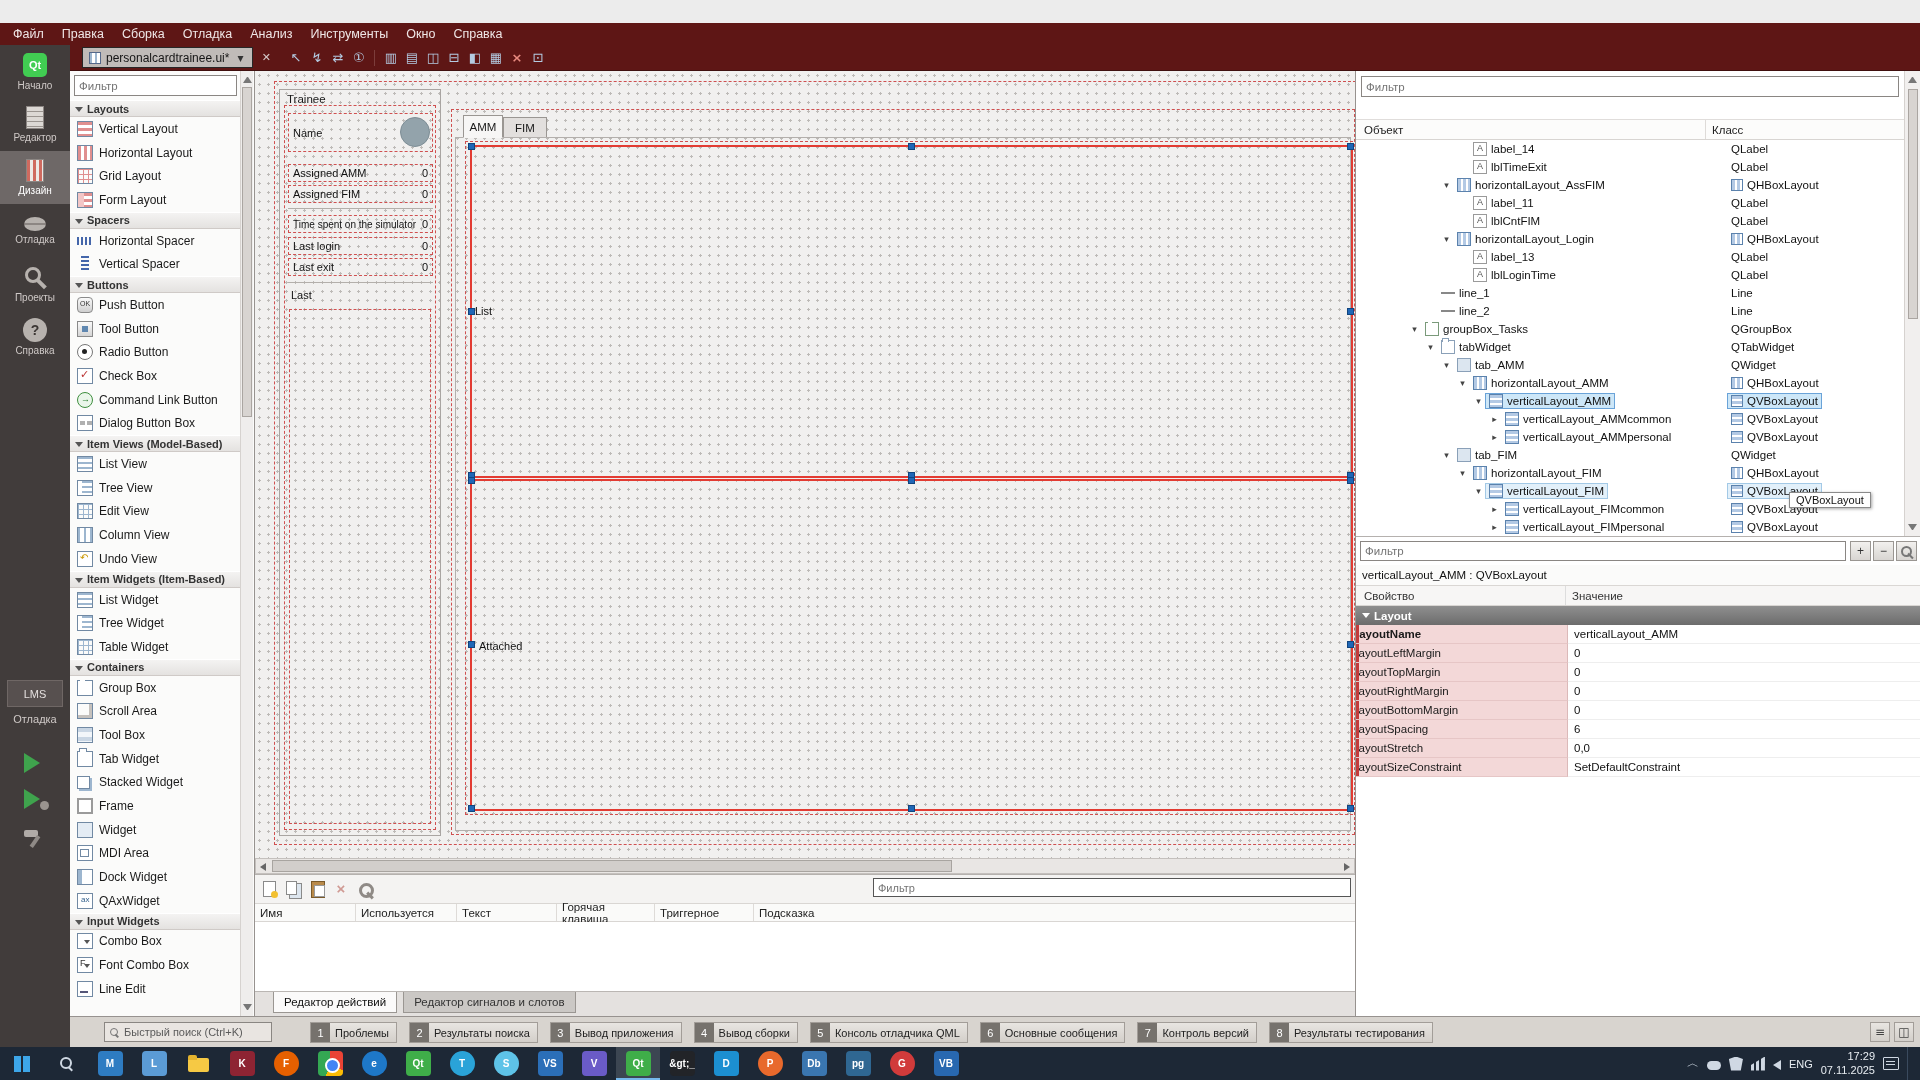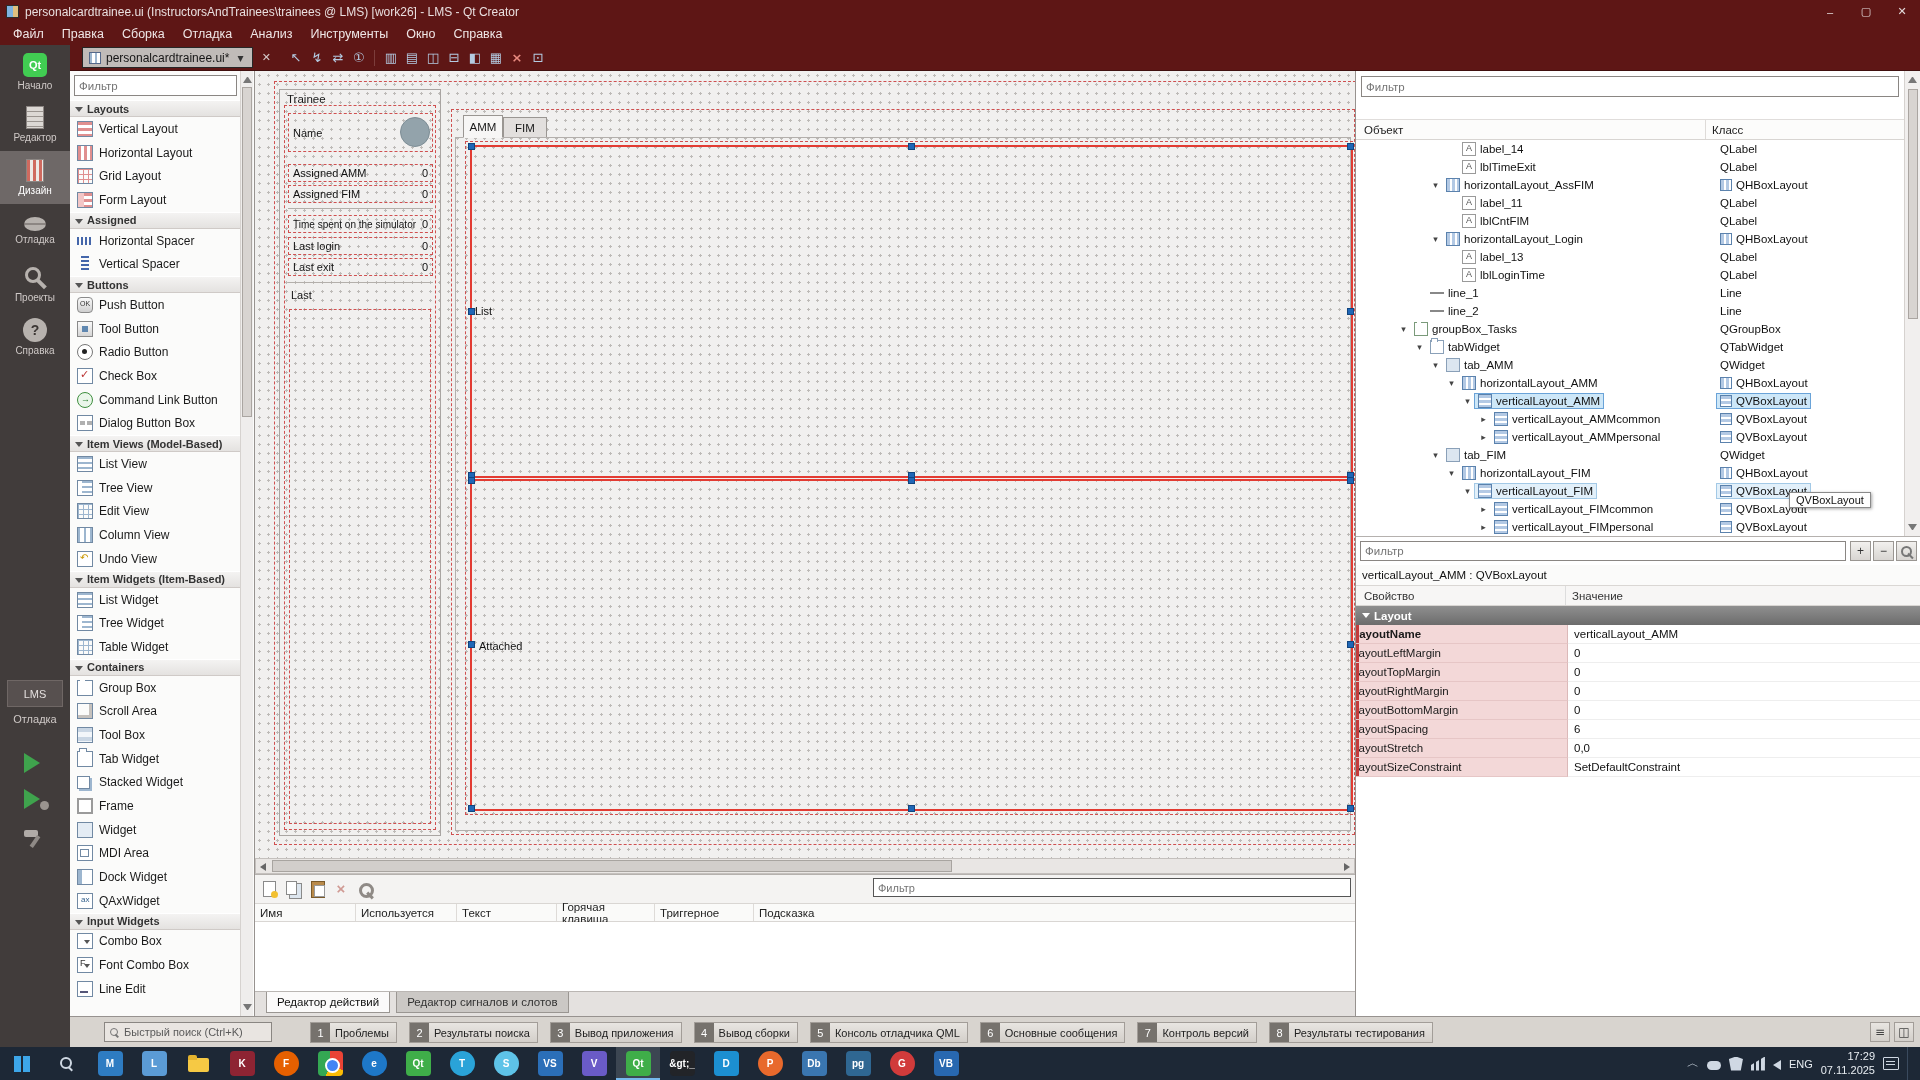--- a/index.html
+++ b/index.html
@@ -182,35 +182,35 @@
 .aei-configure::after{content:"";position:absolute;right:1px;bottom:2px;width:8px;height:3px;background:#8f8a86;transform:rotate(45deg)}
 .ae-filter{position:absolute;left:618px;top:3px;width:478px;height:19px}
 .ae-filter input{width:100%;height:100%;border:1px solid #555;background:#fff;padding:0 4px;font-size:11px;font-family:inherit}
 .ae-header{position:absolute;left:0;top:28px;width:100%;height:19px;display:flex;background:#fafaf9;
   border-top:1px solid #d9d6d3;border-bottom:1px solid #d9d6d3;font-size:11.5px;color:#222;align-items:center}
 .ae-col{padding-left:5px;border-right:1px solid #dedbd8;height:100%;display:flex;align-items:center}
 .ae-col:nth-child(1){width:101px}.ae-col:nth-child(2){width:101px}.ae-col:nth-child(3){width:100px}
 .ae-col:nth-child(4){width:98px}.ae-col:nth-child(5){width:99px}.ae-col:nth-child(6){flex:1;border-right:none}
 .ae-body{position:absolute;left:0;top:47px;width:100%;height:69px;background:#fff}
 .ae-tabs{position:absolute;left:0;top:116px;width:100%;height:26px;display:flex;align-items:flex-start;
-  padding-left:11px;gap:6px;background:#e4e1df;border-top:1px solid #bab6b3}
+  padding-left:18px;gap:6px;background:#e4e1df;border-top:1px solid #bab6b3}
 .ae-tab{height:21px;display:flex;align-items:center;padding:0 10px;font-size:11.5px;border:1px solid #9a9692;border-top:none}
 .ae-tab.active{background:#fbfafa}
 .ae-tab.inactive{background:#cbc8c5;color:#333}
 
 
 .rightpanel{position:absolute;left:1355px;top:71px;width:565px;height:945px;background:#fff;border-left:1px solid #97928f}
 .oi-filter{position:absolute;left:5px;top:5px;width:538px;height:21px}
 .oi-filter input,.pe-filter input{width:100%;height:100%;border:1px solid #8a8683;background:#fff;
   padding:0 4px;font-size:11.5px;font-family:inherit;color:#333}
 .oi-header{position:absolute;left:0;top:48px;width:549px;height:21px;background:#fcfcfb;
   border-top:1px solid #e0dddb;border-bottom:1px solid #d8d5d2;display:flex;font-size:11.5px;color:#222;align-items:center}
 .oi-hobj{width:350px;padding-left:8px;border-right:1px solid #dedbd8;height:100%;display:flex;align-items:center}
 .oi-hcls{flex:1;padding-left:6px;height:100%;display:flex;align-items:center}
-.oi-tree{position:absolute;left:5px;top:69px;width:549px;height:396px;overflow:hidden}
+.oi-tree{position:absolute;left:16px;top:69px;width:549px;height:396px;overflow:hidden}
 .oi-row{height:18px;display:flex;font-size:11.5px;align-items:stretch}
 .oi-obj{width:350px;display:flex;align-items:center;overflow:hidden;white-space:nowrap}
 .oi-cls{flex:1;display:flex;align-items:center;gap:4px;padding-left:5px;overflow:hidden;white-space:nowrap}
 .oi-exp{width:13px;flex:0 0 13px;font-size:9px;color:#444;text-align:center;font-family:"DejaVu Sans",sans-serif}
 .obox,.cbox{display:flex;align-items:center;gap:4px;padding:0 3px;height:16px;border:1px solid transparent}
 .sel-primary{background:#cde7f8;border-color:#6aa3d8}
 .sel-secondary{background:#e2f0fa;border-color:#a3c9e6}
 .tico{width:14px;height:14px;flex:0 0 14px;border:1px solid #8aa0b8;background:#fff;position:relative}
 .tico-label{border-color:#9a9a9a}
 .tico-label::after{content:"A";position:absolute;left:3px;top:0;font-size:9px;color:#555}
@@ -304,29 +304,20 @@
 .tb-clock{text-align:right;font-size:11px;line-height:1.25;color:#e8edf2}
 .tb-notif{width:16px;height:13px;border:1px solid #cfd8e3;border-radius:1px;position:relative}
 .tb-notif::after{content:"";position:absolute;left:2px;top:3px;width:9px;height:1px;background:#cfd8e3;box-shadow:0 3px 0 #cfd8e3}
 .show-desktop{width:5px;height:33px;border-left:1px solid #3a4a5e;flex:0 0 5px}
 </style>
 </head>
 <body>
 
 <div class="screen">
 
-  <div class="titlebar">
-    <span class="app-icon"></span>
-    <span>personalcardtrainee.ui (InstructorsAndTrainees\trainees @ LMS) [work26] - LMS - Qt Creator</span>
-    <div class="win-controls">
-      <span class="win-btn">–</span>
-      <span class="win-btn">▢</span>
-      <span class="win-btn">✕</span>
-    </div>
-  </div>
 
   <div class="menubar" id="menubar">
       <div class="menu-item">Файл</div>
       <div class="menu-item">Правка</div>
       <div class="menu-item">Сборка</div>
       <div class="menu-item">Отладка</div>
       <div class="menu-item">Анализ</div>
       <div class="menu-item">Инструменты</div>
       <div class="menu-item">Окно</div>
       <div class="menu-item">Справка</div>
@@ -409,21 +400,21 @@
         </div>
         <div class="wb-item">
           <span class="wbi wbi-grid"></span>
           <span>Grid Layout</span>
         </div>
         <div class="wb-item">
           <span class="wbi wbi-form"></span>
           <span>Form Layout</span>
         </div>
         <div class="wb-cat">
-          <span>Assigned</span>
+          <span>Spacers</span>
         </div>
         <div class="wb-item">
           <span class="wbi wbi-hspacer"></span>
           <span>Horizontal Spacer</span>
         </div>
         <div class="wb-item">
           <span class="wbi wbi-vspacer"></span>
           <span>Vertical Spacer</span>
         </div>
         <div class="wb-cat">

